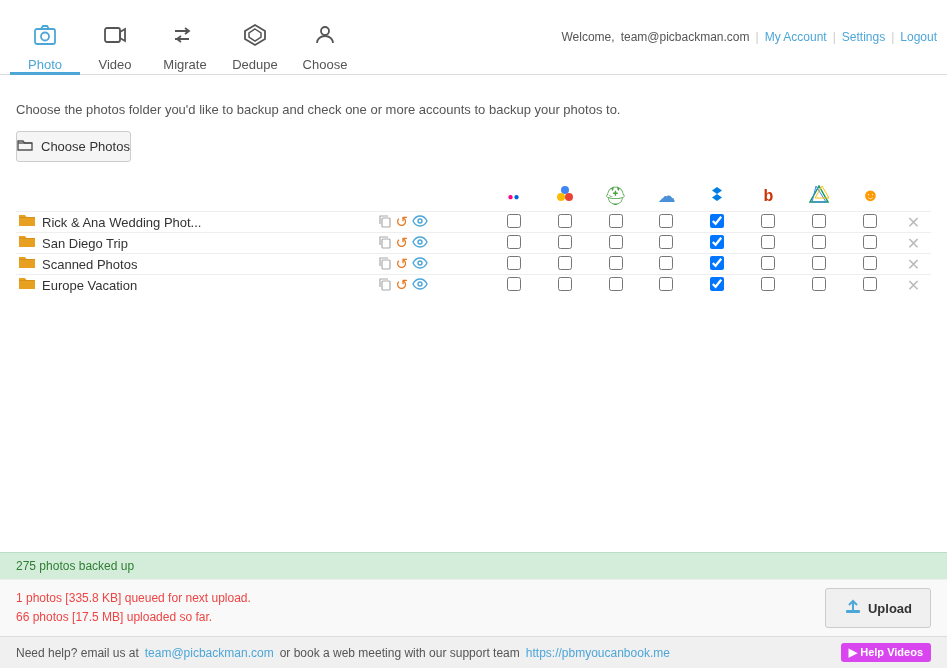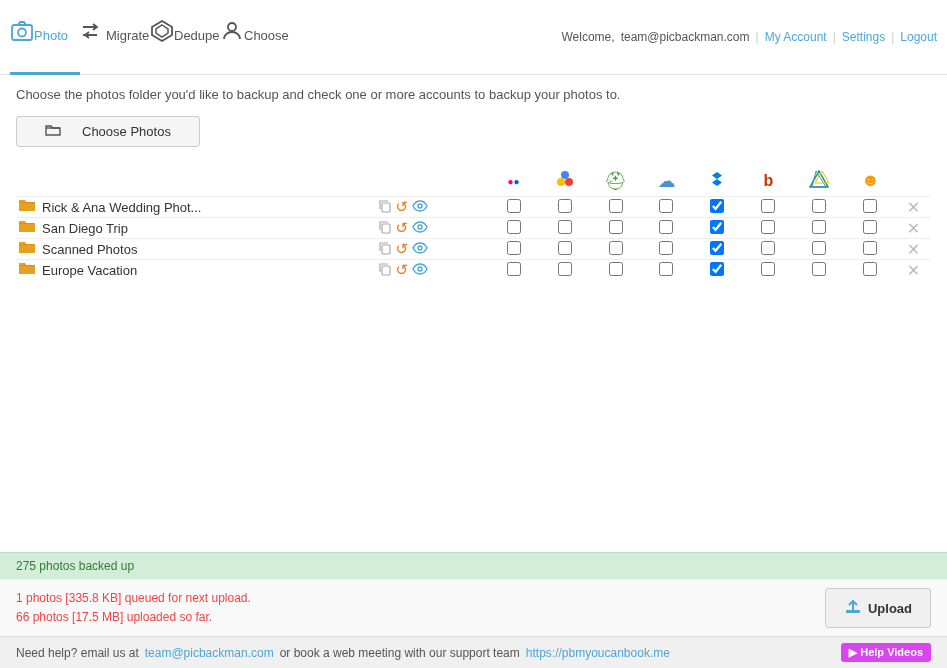--- a/index.html
+++ b/index.html
@@ -5,41 +5,41 @@
     * { box-sizing: border-box; margin: 0; padding: 0; }
     body { font-family: Arial, sans-serif; font-size: 13px; color: #333; background: #fff; width: 947px; height: 668px; overflow: hidden; display: flex; flex-direction: column; }
 
     
     .top-nav {
       display: flex; align-items: center; border-bottom: 1px solid #ddd;
       padding: 0 10px; height: 75px; background: #fff;
     }
     .nav-items { display: flex; gap: 0; }
     .nav-item {
-      display: flex; flex-direction: row; align-items: center; justify-content: flex-start;
+      display: flex; flex-direction: column; align-items: center; justify-content: flex-end;
       width: 70px; height: 75px; cursor: pointer; border-bottom: 3px solid transparent;
       font-size: 13px; color: #555; text-decoration: none;
     }
     .nav-item.active { border-bottom: 3px solid #4da6d8; color: #4da6d8; }
     .nav-icon { font-size: 22px; margin-bottom: 4px; }
     .nav-item.active .nav-icon { color: #4da6d8; }
 
     .top-right {
       margin-left: auto; display: flex; align-items: center; gap: 6px; font-size: 12px; color: #555;
     }
     .top-right a { color: #4da6d8; text-decoration: none; }
     .top-right .sep { color: #ccc; }
 
     
     .main-content { flex: 1; padding: 12px 16px; overflow-y: auto; }
-    .instruction-text { font-size: 13px; color: #555; margin-bottom: 14px; }
+    .instruction-text { font-size: 13px; color: #555; margin-bottom: 14px; margin-top: 15px; }
 
     .choose-photos-btn {
-      display: inline-flex; align-items: center; gap: 21px;
-      border: 1px solid #ccc; background: #f5f5f5; padding: 6px 28px;
+      display: inline-flex; align-items: center; gap: 8px;
+      border: 1px solid #ccc; background: #f5f5f5; padding: 6px 0;
       cursor: pointer; border-radius: 3px; font-size: 13px; color: #333;
       margin-bottom: 18px;
     }
     .btn-icon { font-size: 14px; }
 
     
     .folder-table { width: 100%; border-collapse: collapse; }
     .service-header-row td { padding: 4px 0; vertical-align: middle; }
     .folder-row { border-top: 1px solid #eee; }
     .folder-row td { padding: 0 2px; vertical-align: middle; }
@@ -95,20 +95,29 @@
   <div class="nav-items">
     <div class="nav-item active">
       <span class="nav-icon">
         <svg width="24" height="24" viewBox="0 0 24 24" fill="none" stroke="#4da6d8" stroke-width="1.8">
           <rect x="2" y="6" width="20" height="15" rx="2"></rect>
           <circle cx="12" cy="13.5" r="4"></circle>
           <path d="M8 6l2-3h4l2 3"></path>
         </svg>
       </span>
       <span>Photo</span>
+    </div>
+    <div class="nav-item">
+      <span class="nav-icon">
+        <svg width="24" height="24" viewBox="0 0 24 24" fill="none" stroke="#555" stroke-width="1.8">
+          <rect x="2" y="5" width="15" height="14" rx="2"></rect>
+          <path d="M17 9l5-3v12l-5-3V9z"></path>
+        </svg>
+      </span>
+      <span>Video</span>
     </div>
     <div class="nav-item">
       <span class="nav-icon">
         <svg width="26" height="24" viewBox="0 0 26 24" fill="none" stroke="#555" stroke-width="1.8">
           <path d="M3 8h14M3 16h14"></path>
           <polyline points="13,5 17,8 13,11"></polyline>
           <polyline points="9,13 5,16 9,19"></polyline>
         </svg>
       </span>
       <span>Migrate</span>

